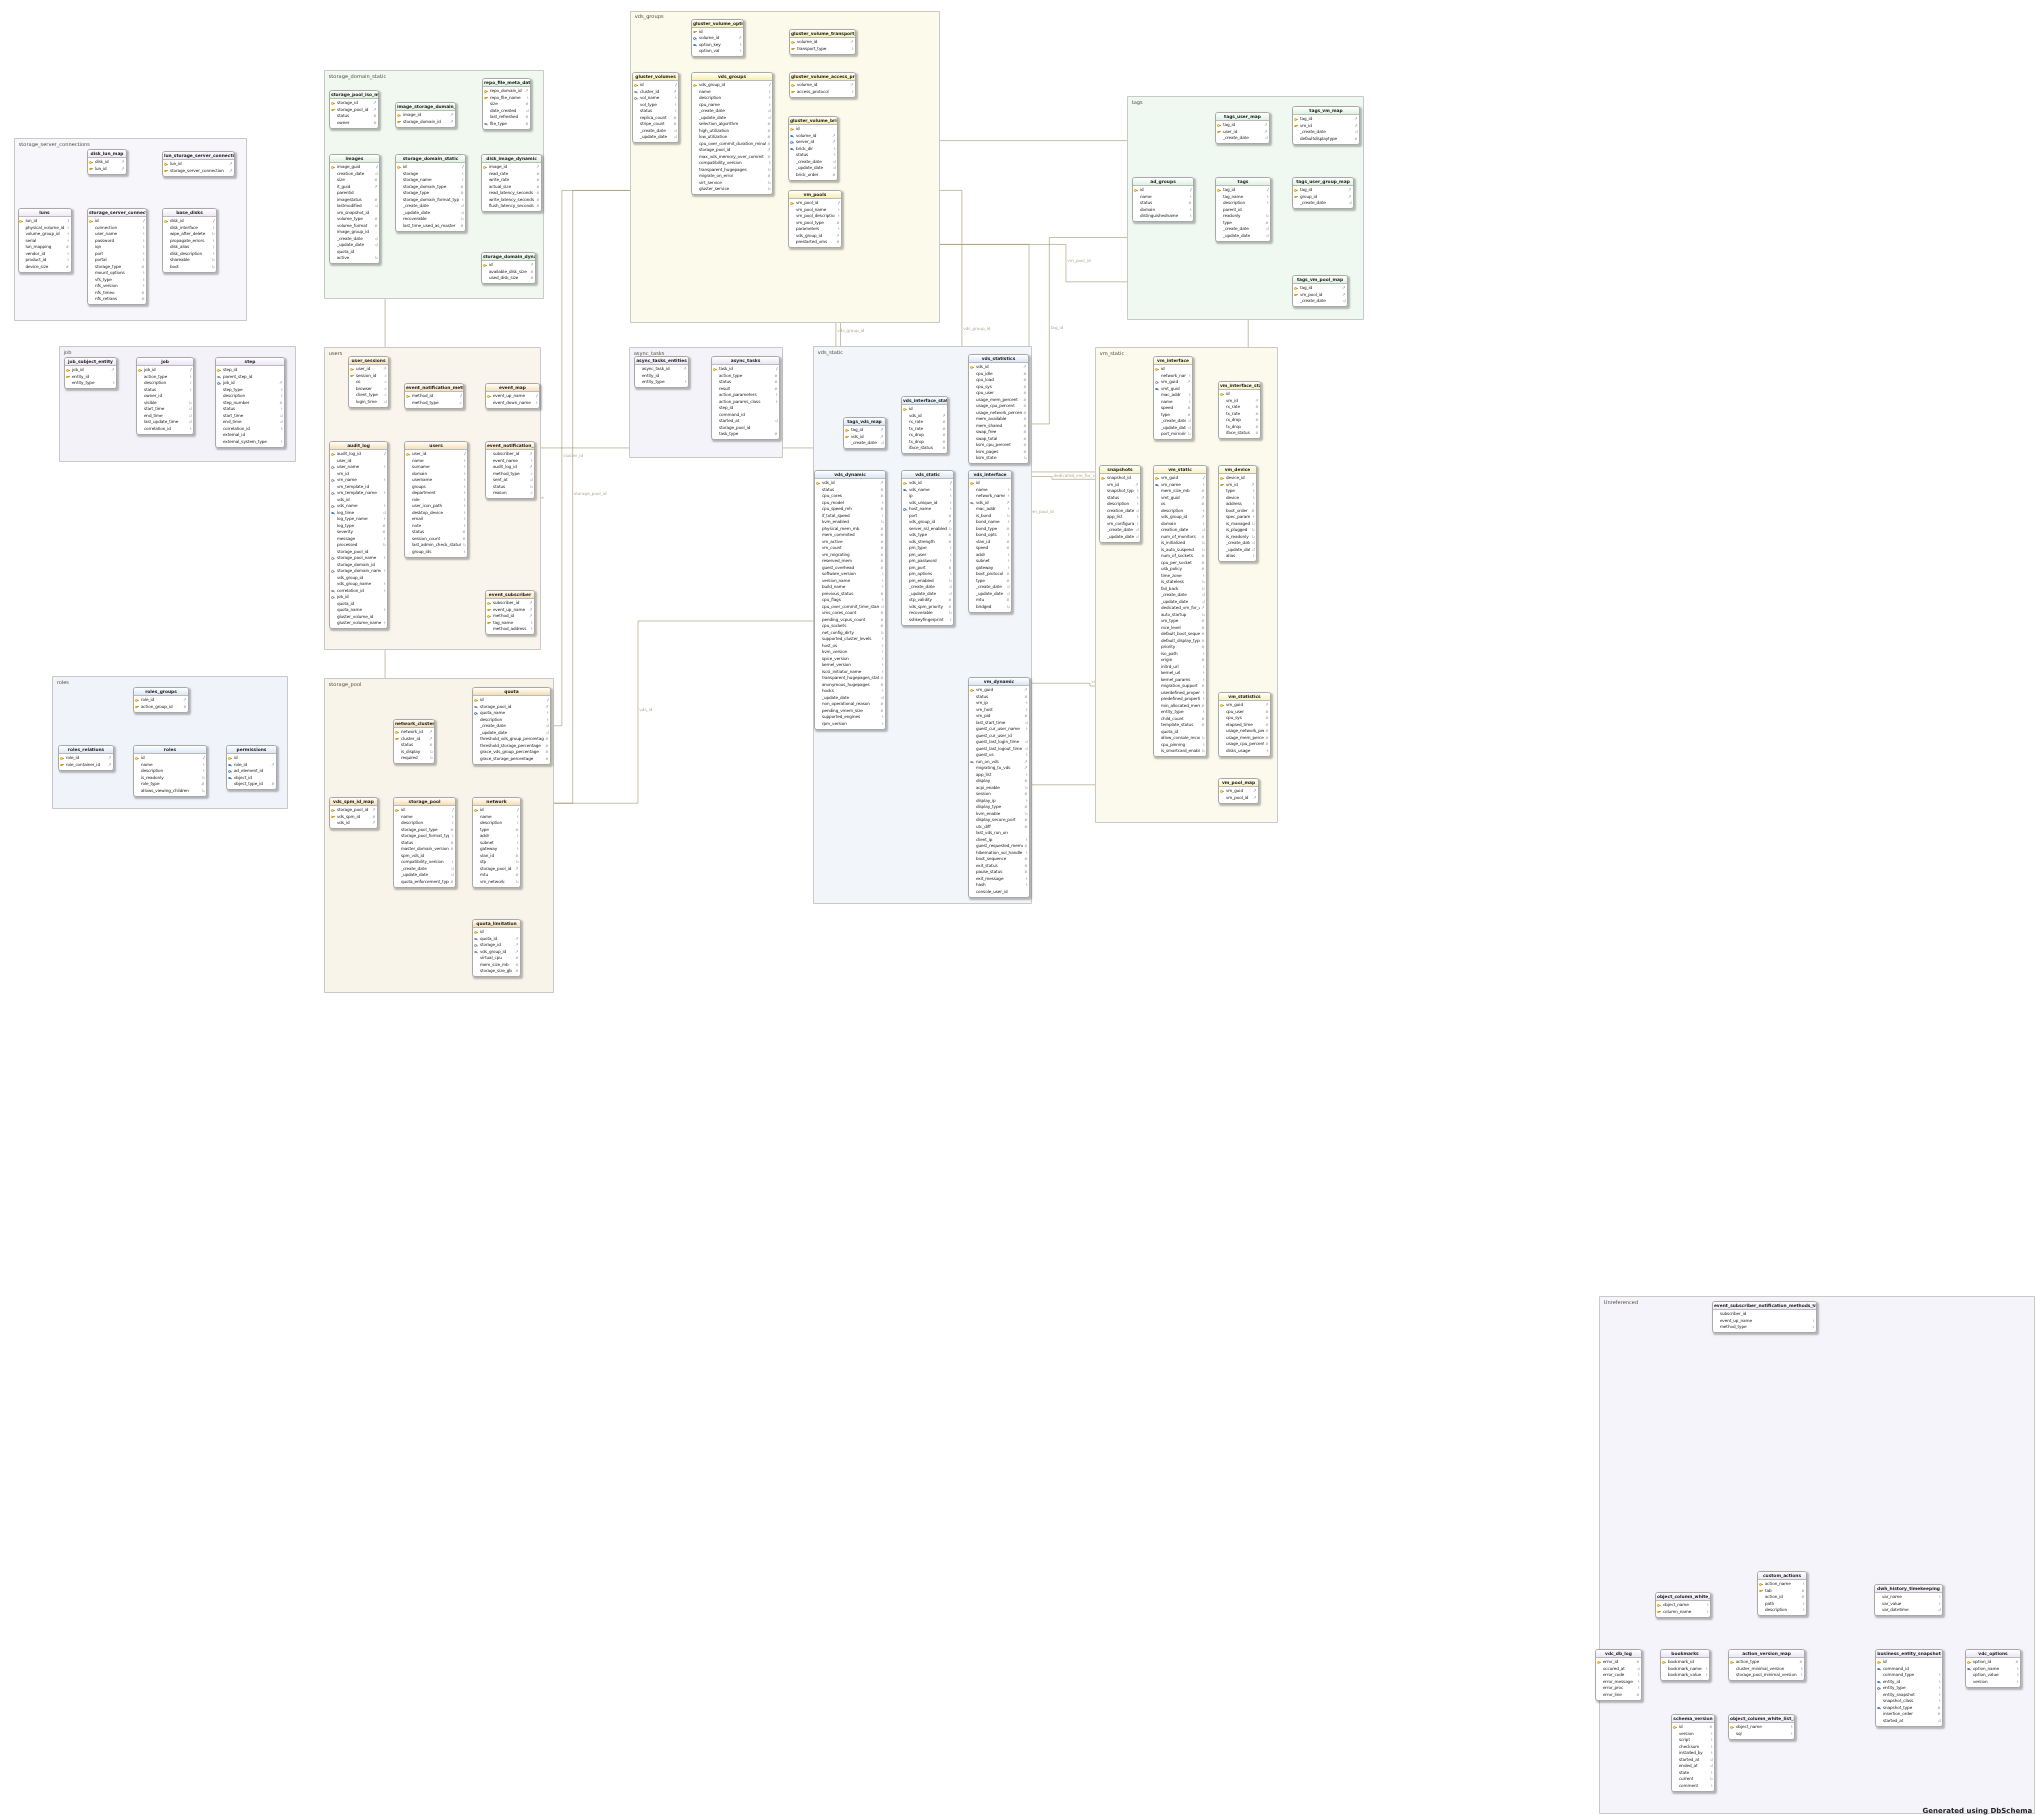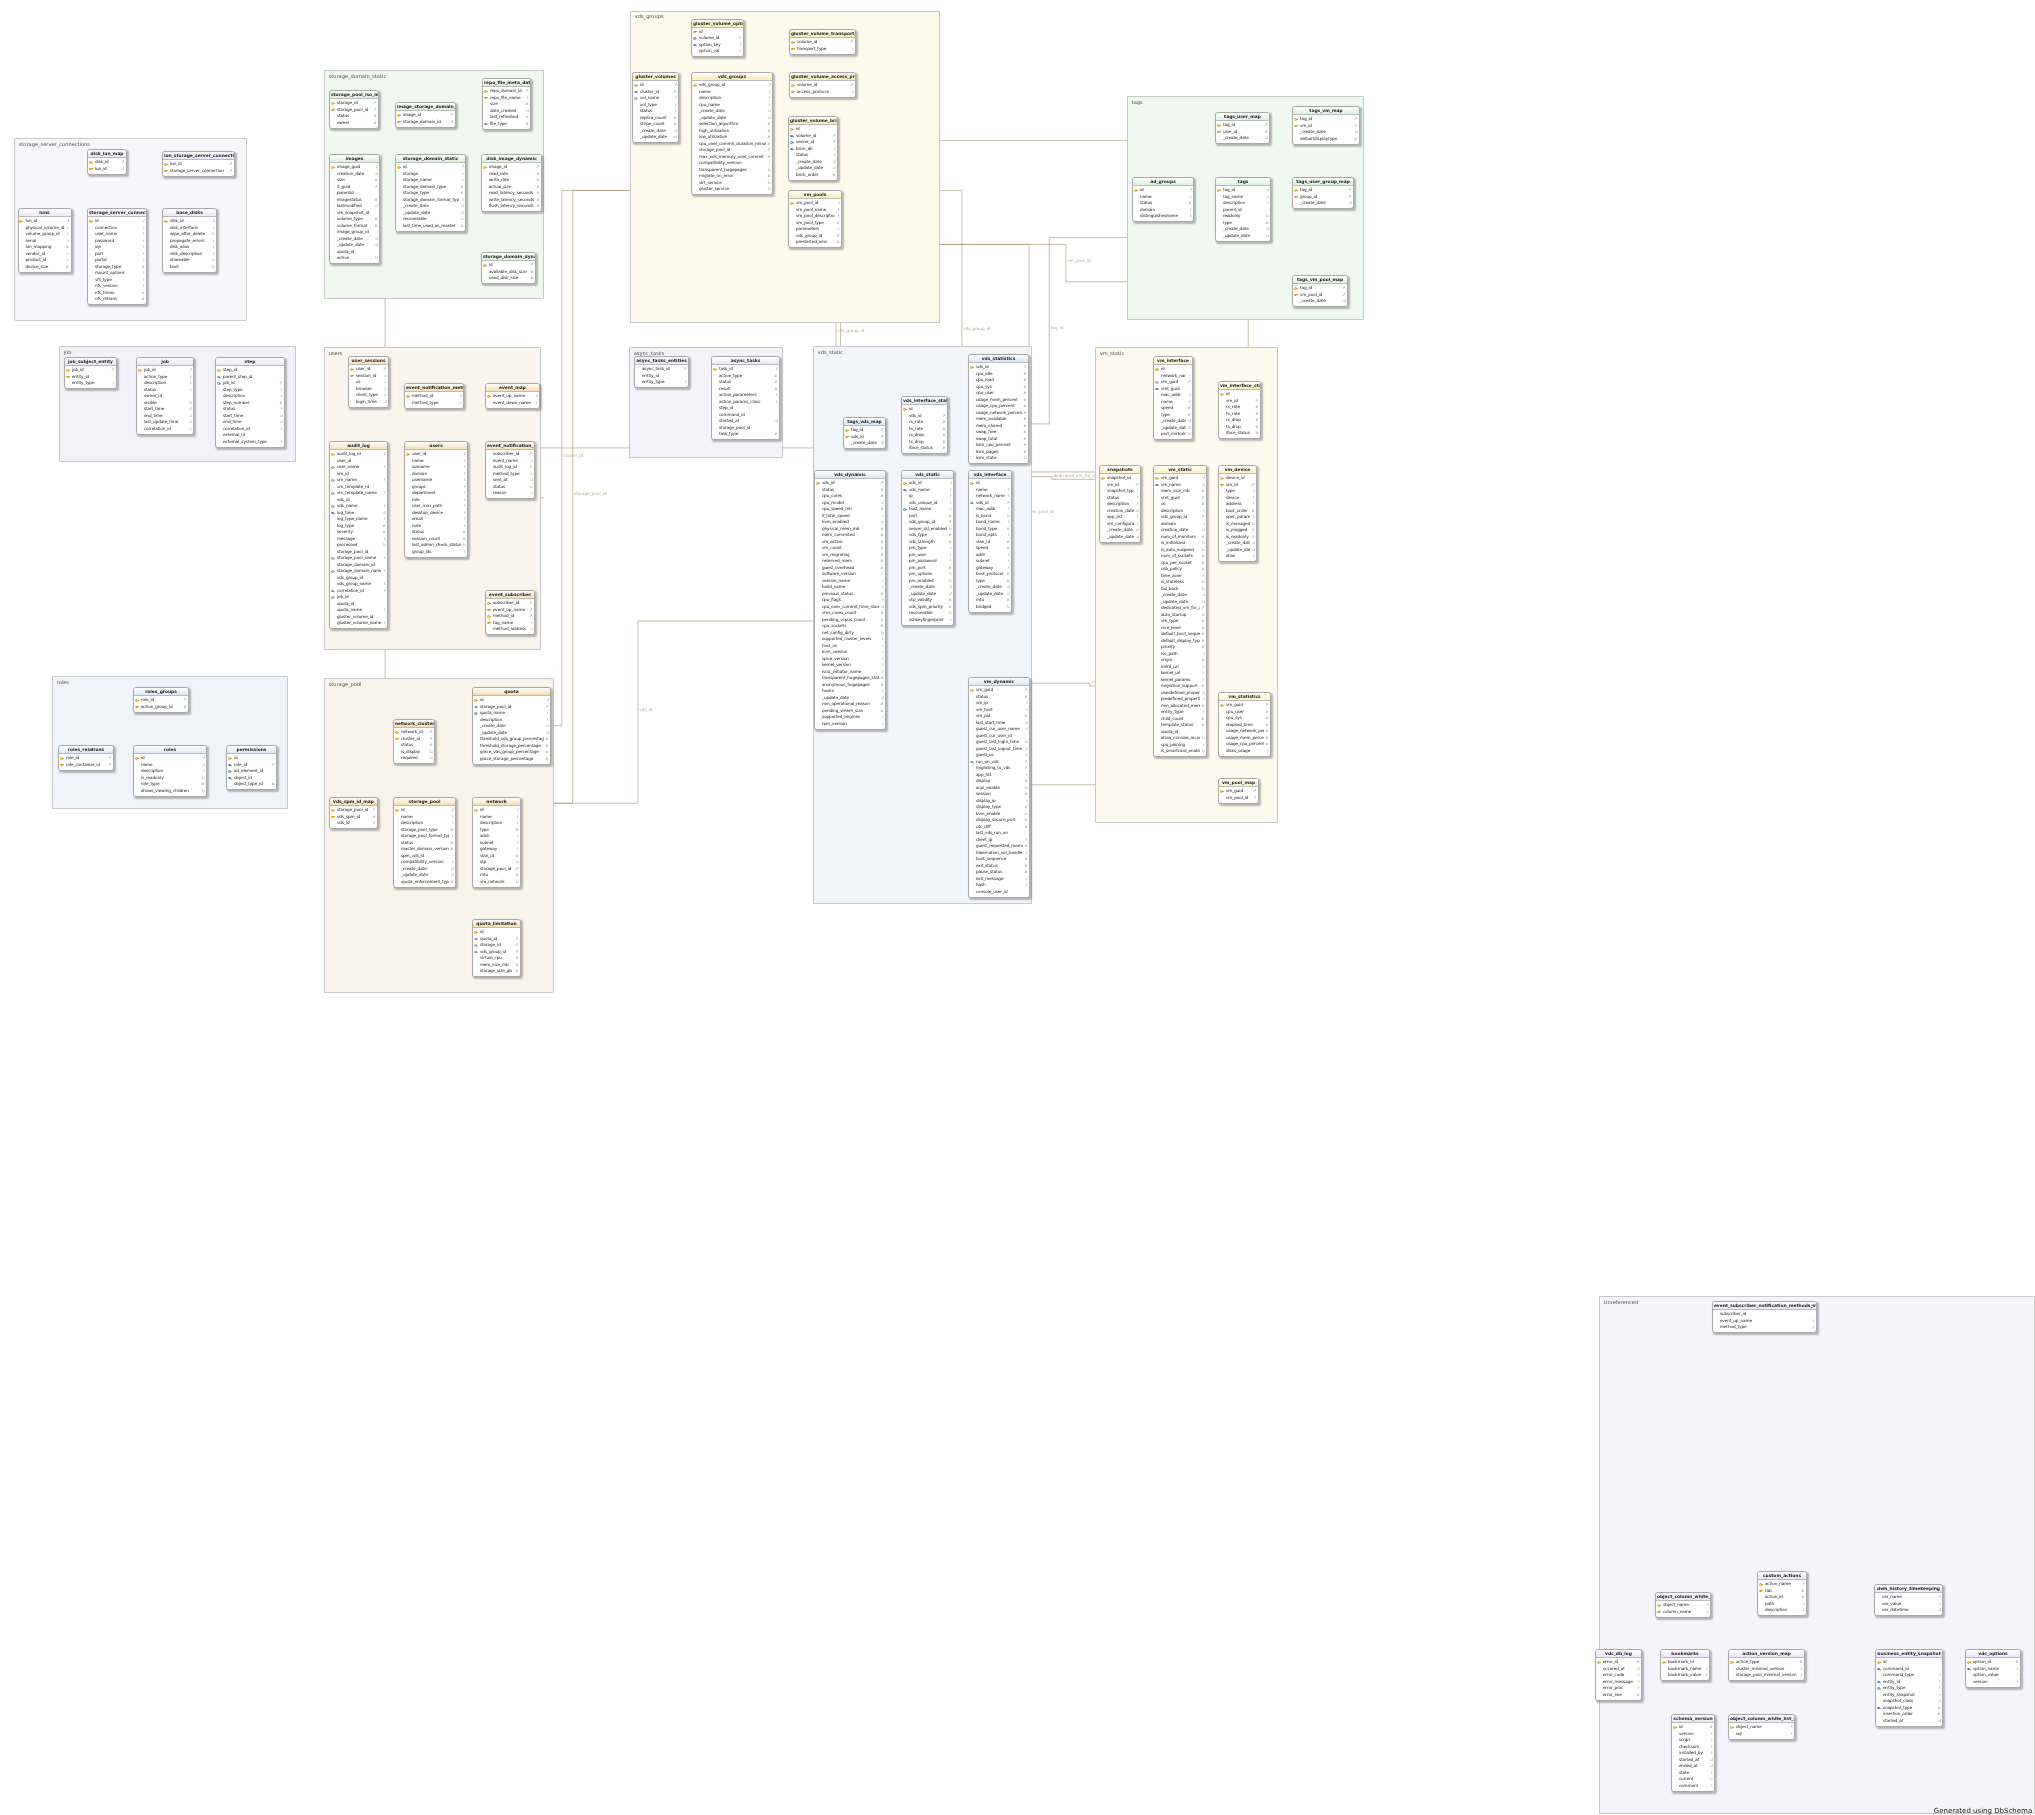--- a/index.html
+++ b/index.html
@@ -21,21 +21,21 @@
   .ic{width:6px;display:inline-flex;align-items:center;flex:none;height:4.6px;}
   .ic i{display:inline-block;width:2.8px;height:2.8px;border-radius:50%;box-sizing:border-box;}
   .ic.key i{border:0.9px solid #d4a017;background:#f7e27a;}
   .ic.key em{display:inline-block;width:1.8px;height:0.9px;background:#d4a017;margin-left:-0.5px;}
   .ic.mag i{border:0.7px solid #8a8f98;background:#e8ecf2;}
   .ic.mag em{display:inline-block;width:1.8px;height:0.7px;background:#8a8f98;margin-left:-0.5px;transform:rotate(38deg);}
   .ic.magb i{border:0.7px solid #4a7ebb;background:#dce9fa;}
   .ic.magb em{display:inline-block;width:1.8px;height:0.7px;background:#4a7ebb;margin-left:-0.5px;transform:rotate(38deg);}
   .glasses{position:absolute;right:1.4px;top:0.5px;font-size:3.7px;color:#777;}
   .rlabel{font-size:9px;fill:#b3a88e;}
-  #caption{position:absolute;right:2.8px;bottom:0.9px;font-size:7px;color:#222;z-index:3;}
+  #caption{position:absolute;right:2.8px;bottom:0.9px;font-size:7px;color:#222;z-index:3;font-weight:bold;}
 </style>
 </head>
 <body>
 
 <div id="canvas">
   <svg id="wires" width="2035" height="1816" viewBox="0 0 4410 3934">
       <path d="M 188 370 L 169 370 L 169 464 L 150 464" fill="none" stroke="#9a8a60" stroke-width="1.2"></path>
       <text x="172" y="414" class="rlabel">lun_id</text>
       <path d="M 270 370 L 310 370 L 310 464 L 350 464" fill="none" stroke="#9a8a60" stroke-width="1.2"></path>
       <text x="313" y="414" class="rlabel">disk_id</text>

